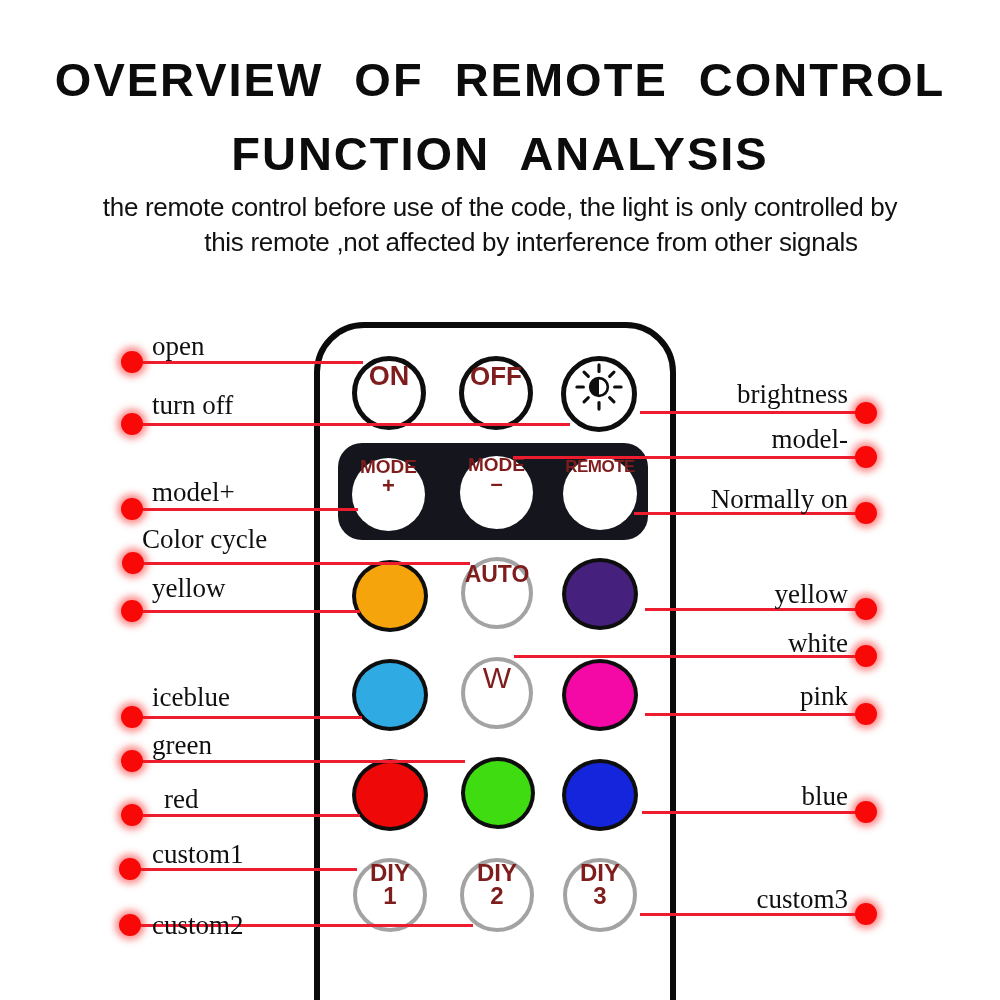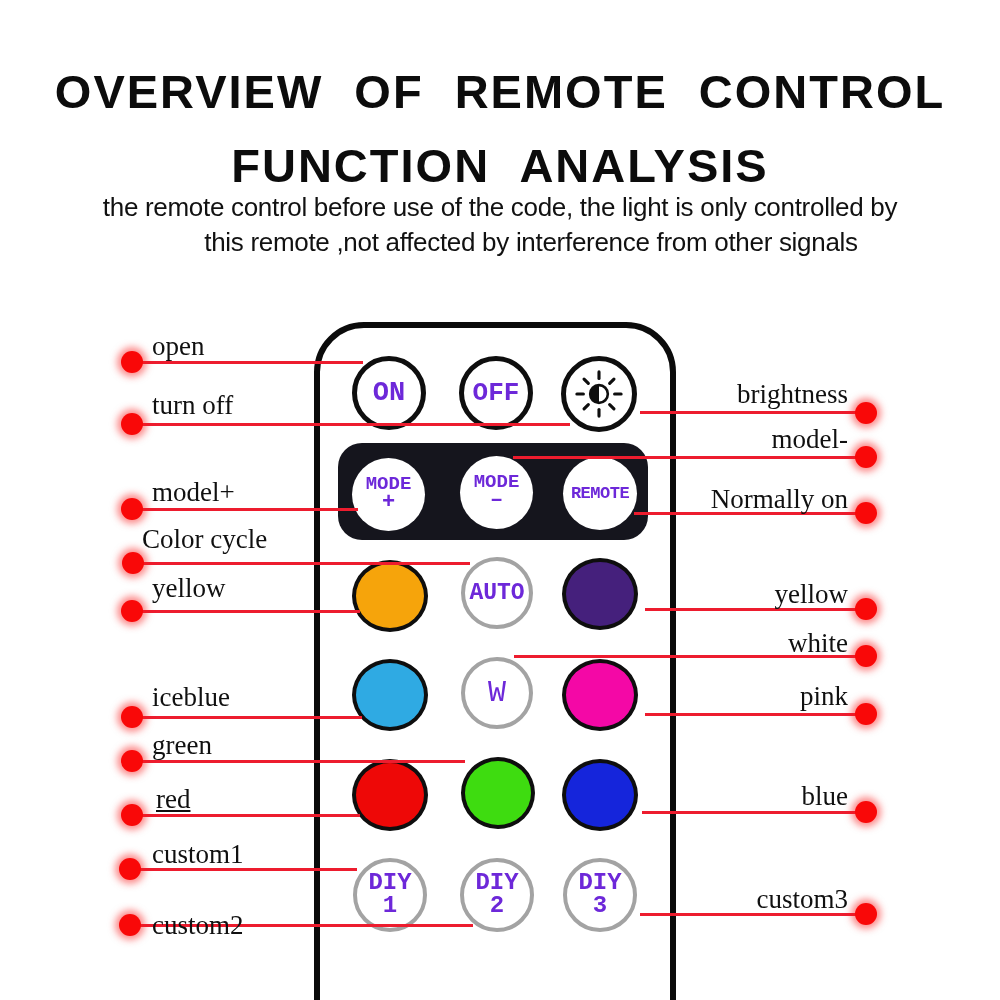--- a/index.html
+++ b/index.html
@@ -1,34 +1,34 @@
 <!DOCTYPE html>
 <html><head>
 <meta charset="utf-8">
 <style>
   html,body{margin:0;padding:0;background:#fff;}
   #page{position:relative;width:1000px;height:1000px;background:#ffffff;overflow:hidden;
         font-family:"Liberation Sans",sans-serif;}
   
   .title{position:absolute;left:0;width:1000px;text-align:center;color:#0c0c0c;
-         font-weight:700;font-size:47px;letter-spacing:2px;word-spacing:16px;white-space:nowrap;margin-top:12px;}
+         font-weight:700;font-size:47px;letter-spacing:2px;word-spacing:16px;white-space:nowrap;}
   .title.l1{top:52px;}
   .title.l2{top:126px;}
   .subtitle{position:absolute;left:0;width:1000px;text-align:center;color:#111;
             font-size:26px;letter-spacing:-0.3px;white-space:nowrap;}
   .subtitle.l1{top:192px;}
   .subtitle.l2{top:227px;padding-left:31px;}
   
   .remote{position:absolute;left:314px;top:322px;width:350px;height:690px;background:#fff;
           border:6px solid #0b0b0b;border-radius:50px 50px 0 0;z-index:1;}
   .panel{position:absolute;left:338px;top:443px;width:310px;height:97px;background:#15151d;
          border-radius:24px;z-index:2;}
   .rbtn{position:absolute;border-radius:50%;background:#fff;z-index:3;
-        display:flex;align-items:center;justify-content:center;text-align:center;
-        color:#6d28d9;font-weight:700;box-sizing:border-box;font-family:Liberation Mono, monospace;}
+        display:flex;align-items:flex-start;justify-content:center;text-align:center;
+        color:#7f1d1d;font-weight:700;box-sizing:border-box;}
   .outlined{border:5px solid #0e0e0e;}
   .thinline{border:4px solid #a3a3a3;}
   .swatch{border:4px solid #0e0e0e;}
   .two-line{line-height:0.95;}
   .two-line .b{font-size:22px;}
   
   .ann{position:absolute;color:#101010;font-family:"Liberation Serif",serif;font-size:27px;
        white-space:nowrap;z-index:10;}
   .ann.r{text-align:right;}
   .conn{position:absolute;height:3px;background:#ed1c2e;z-index:8;}
@@ -143,21 +143,21 @@
   <div class="dot" style="left:121px;top:600px;"></div>
 
   <div class="ann" style="left:152px;top:682px;">iceblue</div>
   <div class="conn" style="left:132px;top:716px;width:230px;"></div>
   <div class="dot" style="left:121px;top:706px;"></div>
 
   <div class="ann" style="left:152px;top:730px;">green</div>
   <div class="conn" style="left:132px;top:760px;width:333px;"></div>
   <div class="dot" style="left:121px;top:750px;"></div>
 
-  <div class="ann" style="left:156px;top:784px;text-decoration:underline;">red</div>
+  <div class="ann" style="left:164px;top:784px;">red</div>
   <div class="conn" style="left:132px;top:814px;width:228px;"></div>
   <div class="dot" style="left:121px;top:804px;"></div>
 
   <div class="ann" style="left:152px;top:839px;">custom1</div>
   <div class="conn" style="left:130px;top:868px;width:227px;"></div>
   <div class="dot" style="left:119px;top:858px;"></div>
 
   <div class="ann" style="left:152px;top:894px;margin-top:16px;">custom2</div>
   <div class="conn" style="left:130px;top:924px;width:343px;"></div>
   <div class="dot" style="left:119px;top:914px;"></div>

